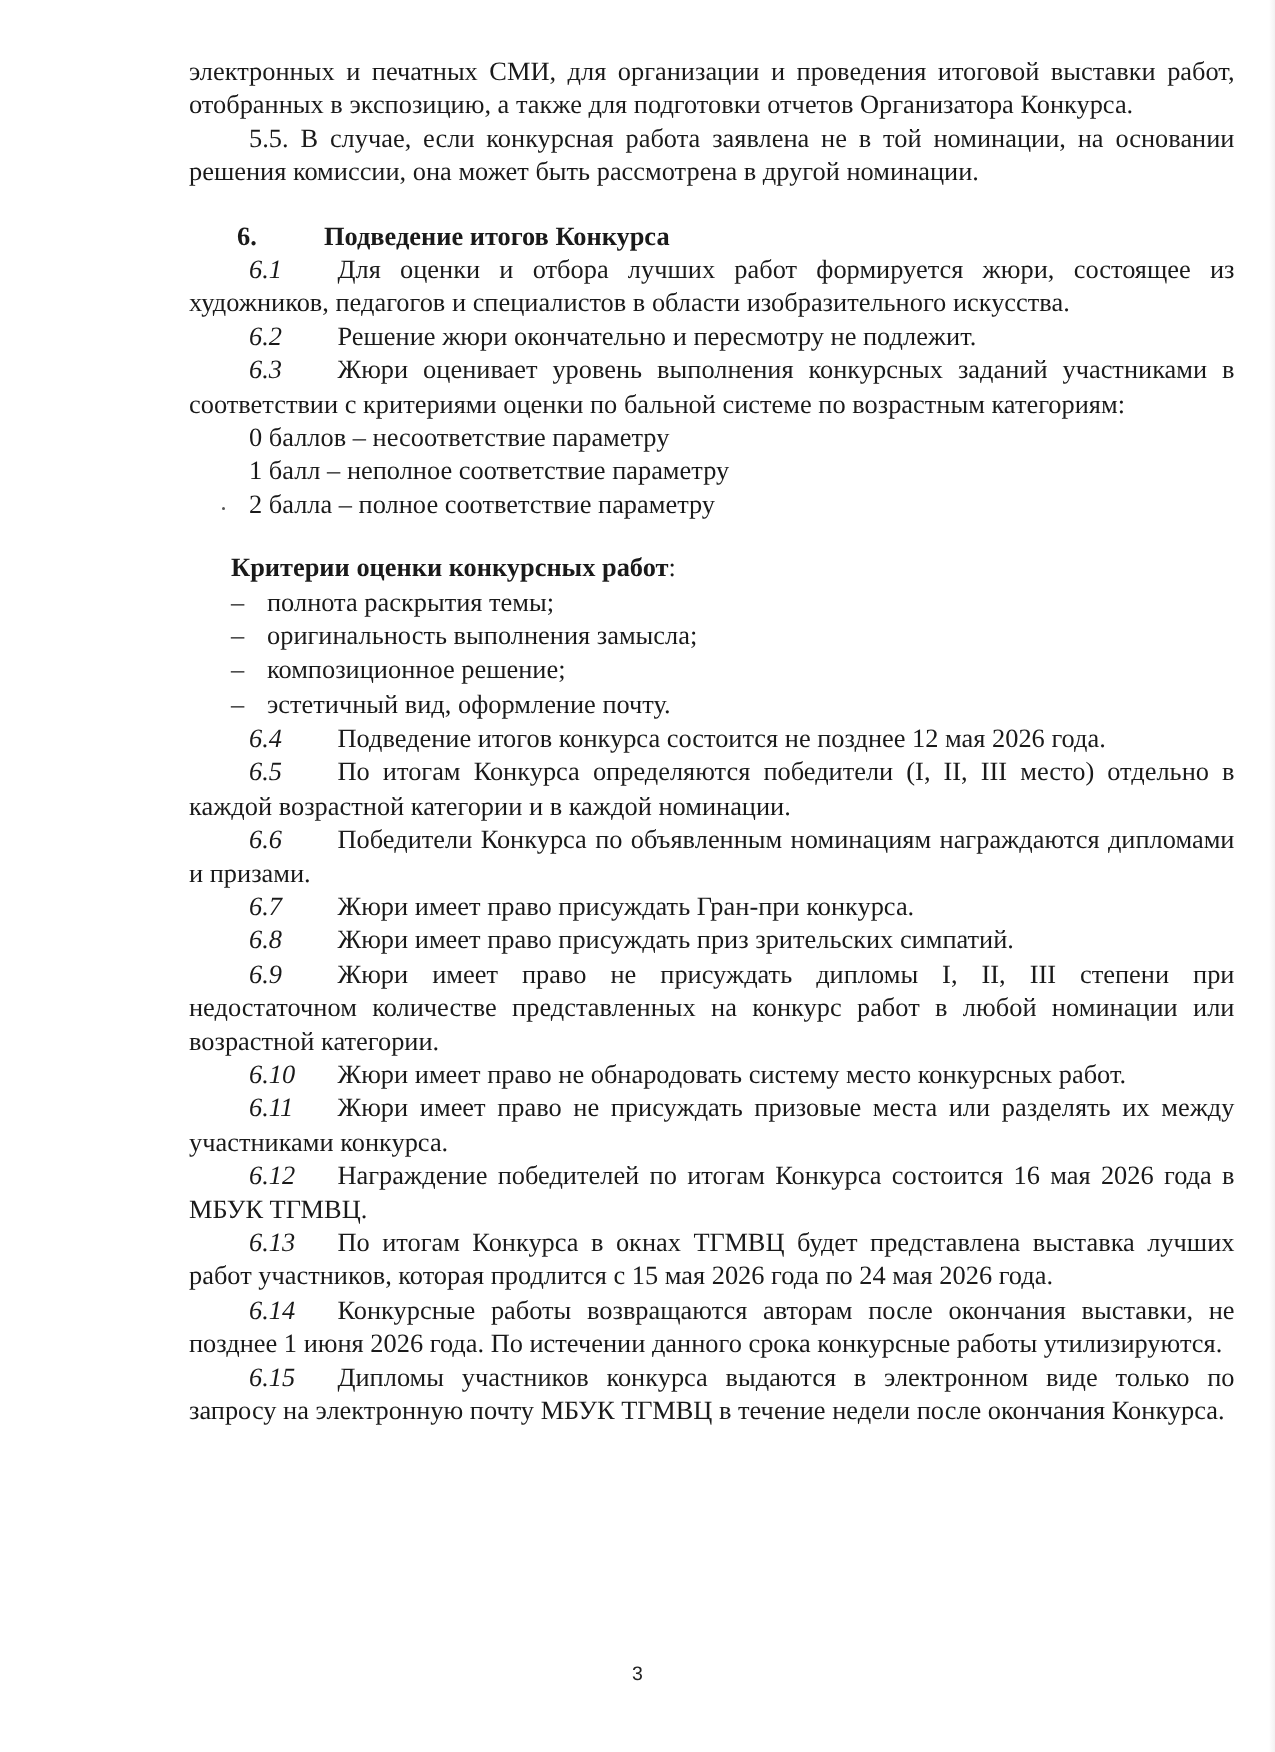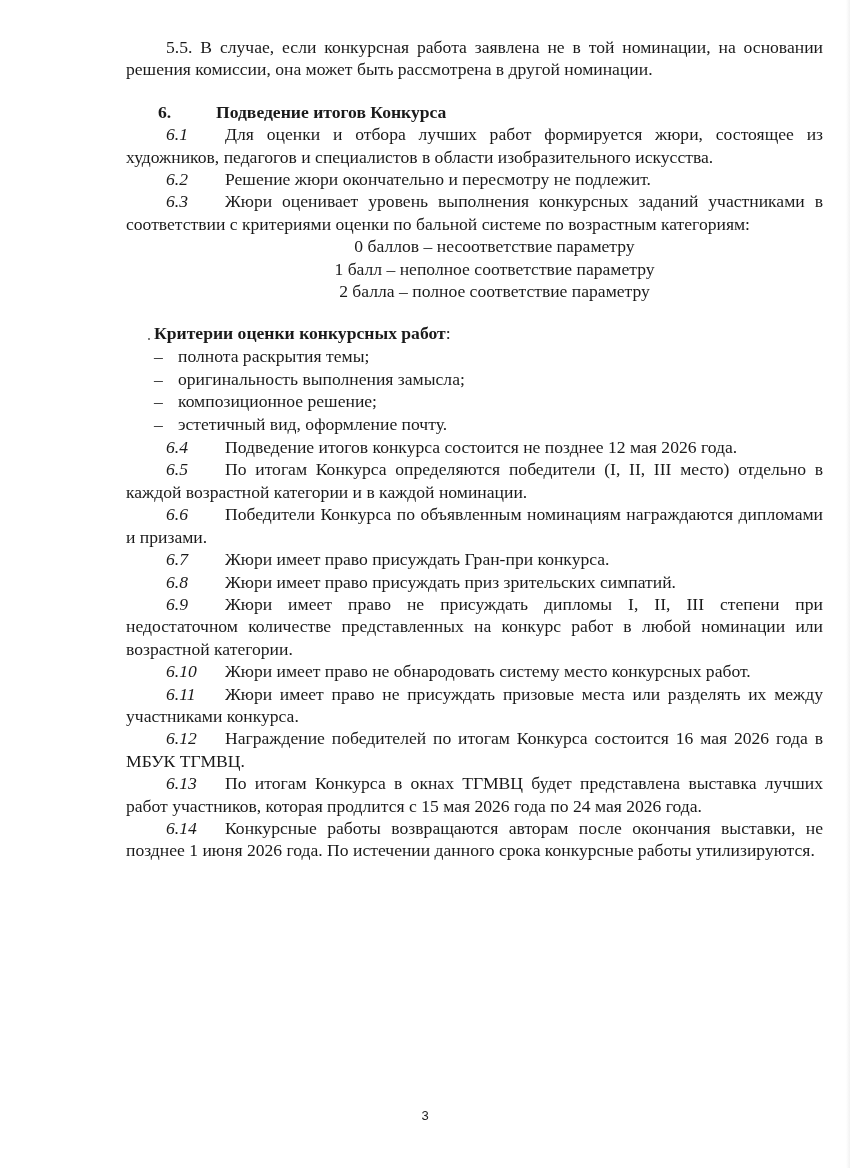--- a/index.html
+++ b/index.html
@@ -8,35 +8,36 @@
     font-family: "Liberation Serif", "DejaVu Serif", serif; color: #1a1a1a;
   }
   .page { position: absolute; left: 126px; top: 36px; width: 697px; font-size: 17.6px; line-height: 22.4px; }
   p { margin: 0; text-align: justify; text-align-last: left; }
   .ind { text-indent: 40px; }
   .num { display: inline-block; text-indent: 0; }
   .num.w { width: 59px; font-style: italic; }
   .heading { text-align: center; font-weight: bold; margin-top: 20px; margin-bottom: 0; padding-left: 0; margin-left: 32px; }
   .heading .hnum { display: inline-block; width: 58px; text-align: left; }
   .scores { padding-left: 40px; }
-  .scores .row { line-height: 22.4px; text-align: center; }
+  .scores .row { line-height: 22.4px; }
   .dot { position: absolute; left: 148px; top: 338px; width: 2px; height: 2px; background: #555; border-radius: 1px; }
   .crit-title { margin-top: 20px; padding-left: 28px; }
   .crit-title b { font-weight: bold; }
   ul.crit { list-style: none; margin: 0; padding: 0; }
   ul.crit li { position: relative; padding-left: 52px; line-height: 22.8px; }
   ul.crit li .dash { position: absolute; left: 28px; top: 0; }
   .pagenum { position: absolute; left: 0; width: 850px; top: 1108px; text-align: center; font-family: "Liberation Sans", "DejaVu Sans", sans-serif; font-size: 13px; color: #222; }
   .scan-edge { position: absolute; right: 0; top: 0; width: 4px; height: 1168px; background: linear-gradient(to right, #fff, #f2f2f2); }
 </style>
 </head>
 <body>
 
 <div class="page">
 
+  <p>электронных и печатных СМИ, для организации и проведения итоговой выставки работ, отобранных в экспозицию, а также для подготовки отчетов Организатора Конкурса.</p>
 
   <p class="ind"><span class="num">5.5.</span> <span>В случае, если конкурсная работа заявлена не в той номинации, на основании решения комиссии, она может быть рассмотрена в другой номинации.</span></p>
 
   <p class="heading"><span class="hnum">6.</span><span>Подведение итогов Конкурса</span></p>
 
   <p class="ind"><span class="num w">6.1</span><span>Для оценки и отбора лучших работ формируется жюри, состоящее из художников, педагогов и специалистов в области изобразительного искусства.</span></p>
   <p class="ind"><span class="num w">6.2</span><span>Решение жюри окончательно и пересмотру не подлежит.</span></p>
   <p class="ind"><span class="num w">6.3</span><span>Жюри оценивает уровень выполнения конкурсных заданий участниками в соответствии с критериями оценки по бальной системе по возрастным категориям:</span></p>
 
   <div class="scores">
@@ -57,17 +58,18 @@
   <p class="ind"><span class="num w">6.5</span><span>По итогам Конкурса определяются победители (I, II, III место) отдельно в каждой возрастной категории и в каждой номинации.</span></p>
   <p class="ind"><span class="num w">6.6</span><span>Победители Конкурса по объявленным номинациям награждаются дипломами и призами.</span></p>
   <p class="ind"><span class="num w">6.7</span><span>Жюри имеет право присуждать Гран-при конкурса.</span></p>
   <p class="ind"><span class="num w">6.8</span><span>Жюри имеет право присуждать приз зрительских симпатий.</span></p>
   <p class="ind"><span class="num w">6.9</span><span>Жюри имеет право не присуждать дипломы I, II, III степени при недостаточном количестве представленных на конкурс работ в любой номинации или возрастной категории.</span></p>
   <p class="ind"><span class="num w">6.10</span><span>Жюри имеет право не обнародовать систему место конкурсных работ.</span></p>
   <p class="ind"><span class="num w">6.11</span><span>Жюри имеет право не присуждать призовые места или разделять их между участниками конкурса.</span></p>
   <p class="ind"><span class="num w">6.12</span><span>Награждение победителей по итогам Конкурса состоится 16 мая 2026 года в МБУК ТГМВЦ.</span></p>
   <p class="ind"><span class="num w">6.13</span><span>По итогам Конкурса в окнах ТГМВЦ будет представлена выставка лучших работ участников, которая продлится с 15 мая 2026 года по 24 мая 2026 года.</span></p>
   <p class="ind"><span class="num w">6.14</span><span>Конкурсные работы возвращаются авторам после окончания выставки, не позднее 1 июня 2026 года. По истечении данного срока конкурсные работы утилизируются.</span></p>
+  <p class="ind"><span class="num w">6.15</span><span>Дипломы участников конкурса выдаются в электронном виде только по запросу на электронную почту МБУК ТГМВЦ в течение недели после окончания Конкурса.</span></p>
 </div>
 
 <div class="dot"></div>
 <div class="pagenum">3</div>
 <div class="scan-edge"></div>
 
 </body></html>

